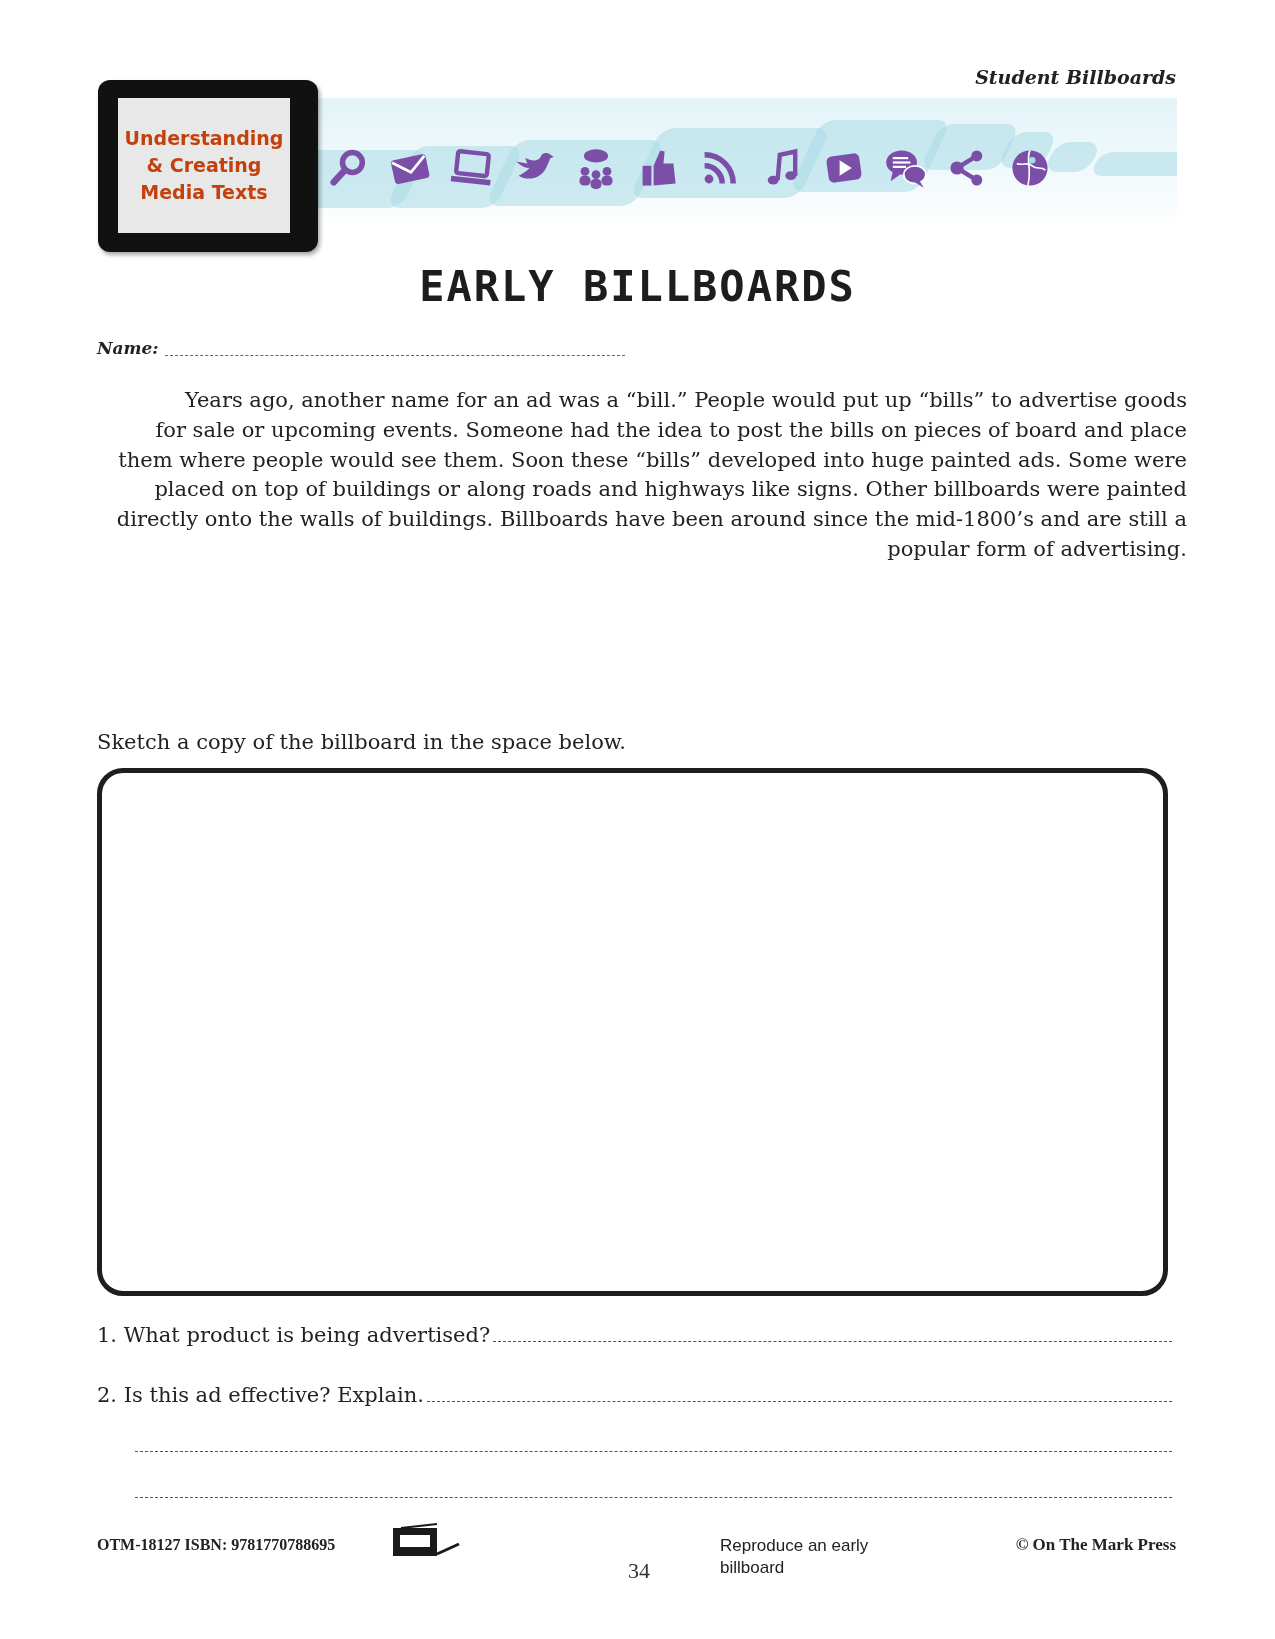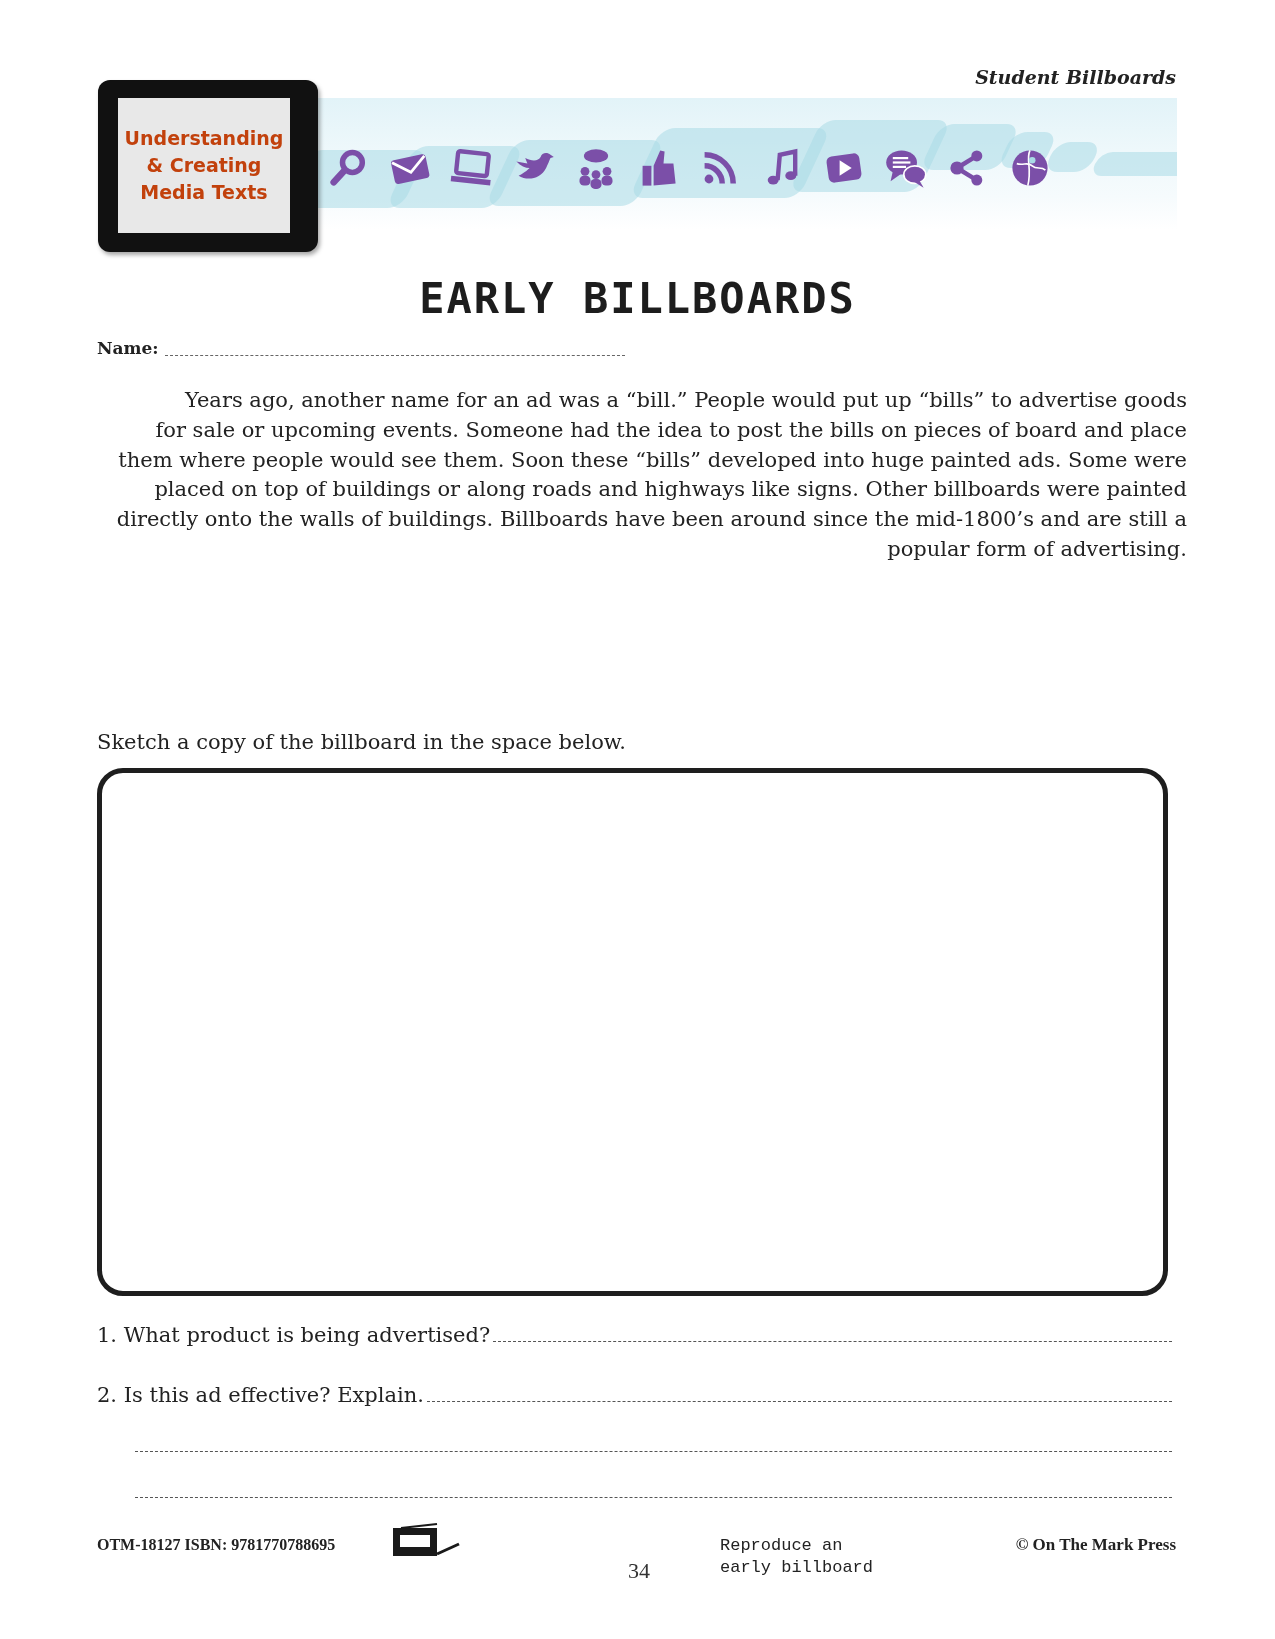--- a/index.html
+++ b/index.html
@@ -17,45 +17,45 @@
     box-shadow: 2px 3px 4px rgba(0,0,0,0.35); }
   .tablet-screen { position: absolute; left: 20px; top: 18px; width: 172px; height: 135px; background: #e8e8e8;
     display: flex; align-items: center; justify-content: center; text-align: center; }
   .tablet-screen span { font-family: "DejaVu Sans", sans-serif; font-weight: bold; font-size: 19px; line-height: 27px; color: #c2410c; }
 
   .icons { left: 325px; top: 138px; width: 850px; height: 60px; display: flex; align-items: center; }
   .icons .ic { width: 46px; height: 46px; margin-right: 16px; display: flex; align-items: center; justify-content: center; }
   .icons svg { width: 44px; height: 44px; }
 
   
-  .title { left: 0; top: 274px; width: 1275px; text-align: center; font-family: "DejaVu Sans Mono", monospace; font-weight: bold;
+  .title { left: 0; top: 262px; width: 1275px; text-align: center; font-family: "DejaVu Sans Mono", monospace; font-weight: bold;
     font-size: 42px; letter-spacing: 2px; color: #1d1d1d; }
 
-  .name-row { left: 97px; top: 338px; font-size: 17px; font-weight: bold; }
+  .name-row { left: 97px; top: 338px; font-size: 17px; font-weight: bold; font-style: italic; }
   .name-line { display: inline-block; width: 460px; border-bottom: 1px dashed #666; margin-left: 6px; vertical-align: -2px; }
 
   .para { left: 97px; top: 386px; width: 1090px; font-size: 21px; line-height: 29.8px; color: #222; text-align: right; }
   .para .indent { display: inline-block; width: 74px; }
 
   .instr { left: 97px; top: 614px; width: 1090px; font-size: 21px; line-height: 29.8px; }
   .instr2 { left: 97px; top: 722px; font-size: 21px; margin-top: 8px; }
 
   .sketch-box { left: 97px; top: 768px; width: 1071px; height: 528px; border: 5px solid #1e1e1e; border-radius: 26px; box-sizing: border-box; }
 
   .q { font-size: 21px; }
   .q1 { left: 97px; top: 1323px; width: 1075px; display: flex; align-items: baseline; }
   .q2 { left: 97px; top: 1383px; width: 1075px; display: flex; align-items: baseline; }
   .fill { flex: 1; border-bottom: 1px dashed #555; margin-left: 3px; height: 1px; }
   .line { left: 135px; width: 1037px; border-bottom: 1px dashed #555; }
 
   
   .footer-left { left: 97px; top: 1536px; font-family: "Liberation Serif", serif; font-weight: bold; font-size: 16px; color: #222; }
   .press-icon { left: 393px; top: 1522px; width: 72px; height: 36px; }
   .page-num { left: 628px; top: 1530px; font-family: "Liberation Serif", serif; font-size: 22px; color: #333; margin-top: 28px; }
-  .footer-desc { left: 720px; top: 1535px; width: 170px; font-family: Liberation Mono, monospace; font-size: 17px; line-height: 22px; color: #222; }
+  .footer-desc { left: 720px; top: 1535px; width: 170px; font-family: Liberation Sans, sans-serif; font-size: 17px; line-height: 22px; color: #222; }
   .footer-copy { left: 990px; top: 1535px; width: 186px; text-align: right; font-family: "Liberation Serif", serif; font-weight: bold; font-size: 17px; color: #222; }
 </style>
 </head>
 <body>
 
 <div class="abs student-ws">Student Billboards</div>
 
 <div class="abs banner">
   <div class="wave" style="left:-10px; top:52px; width:120px; height:58px;"></div>
   <div class="wave" style="left:95px; top:48px; width:110px; height:62px;"></div>

